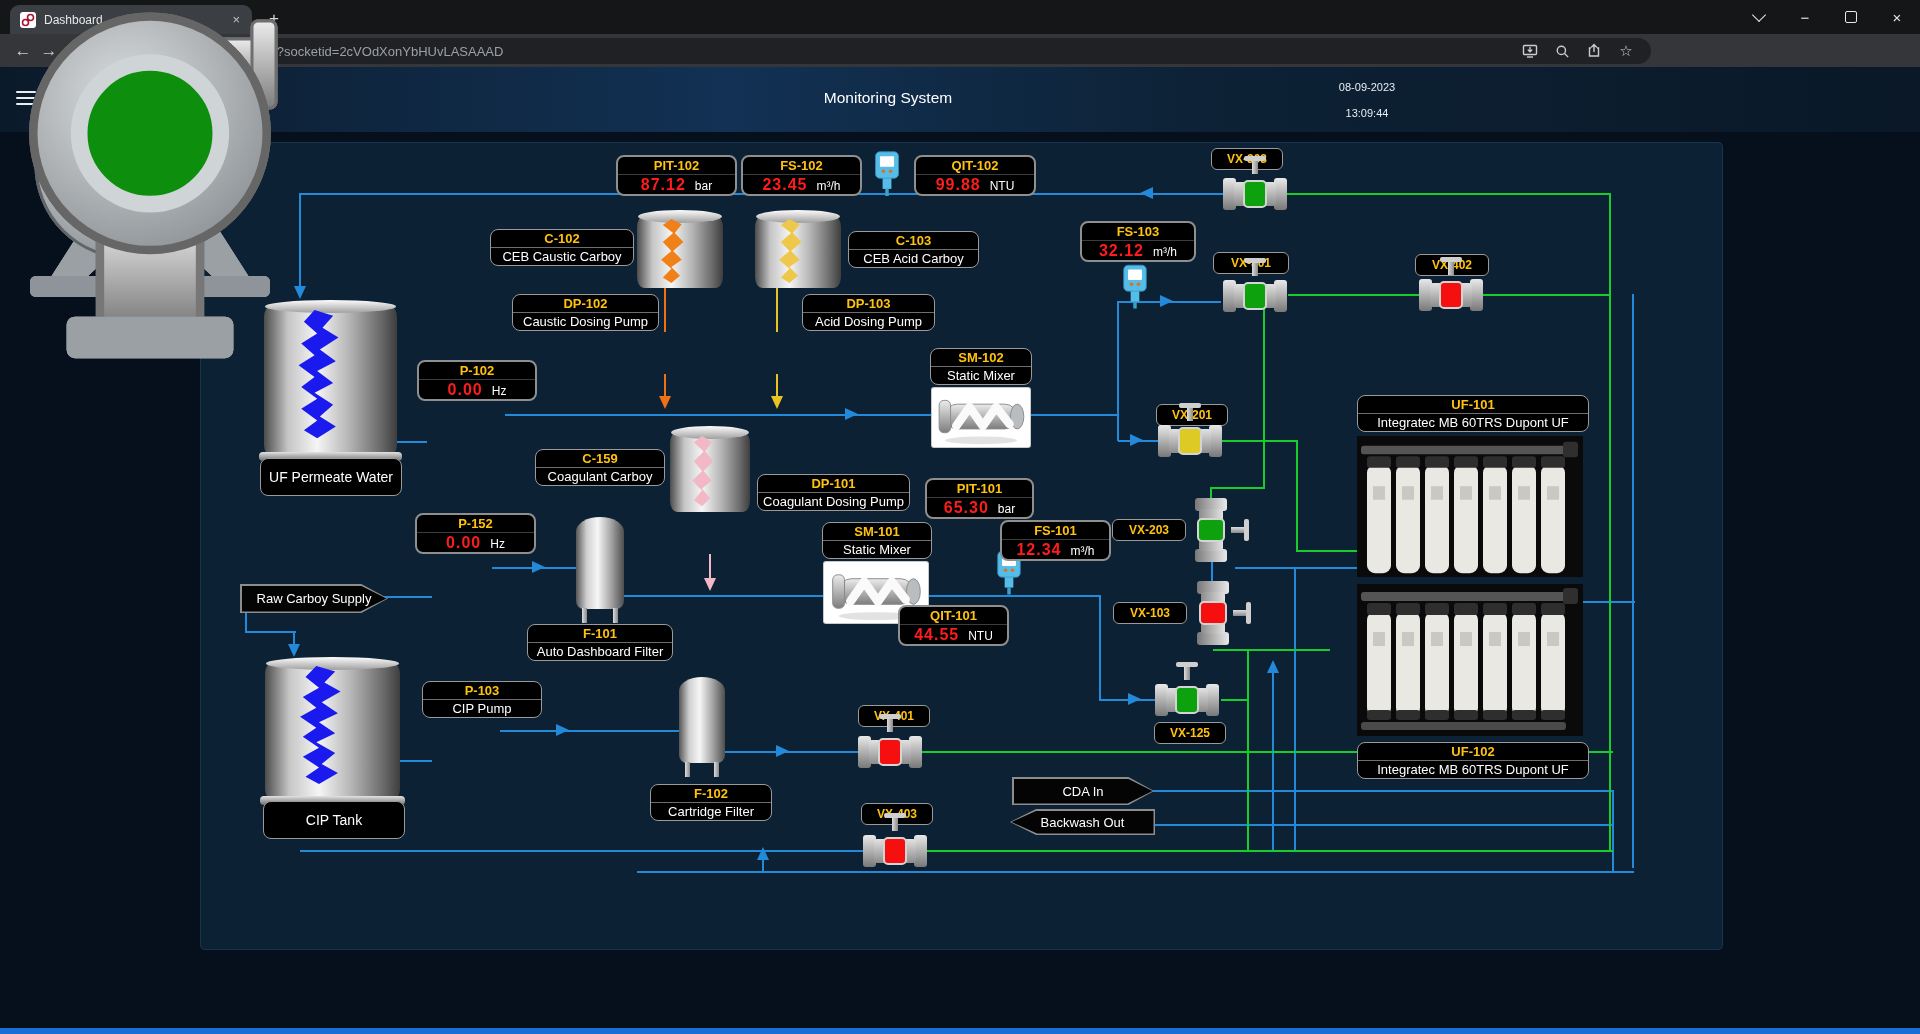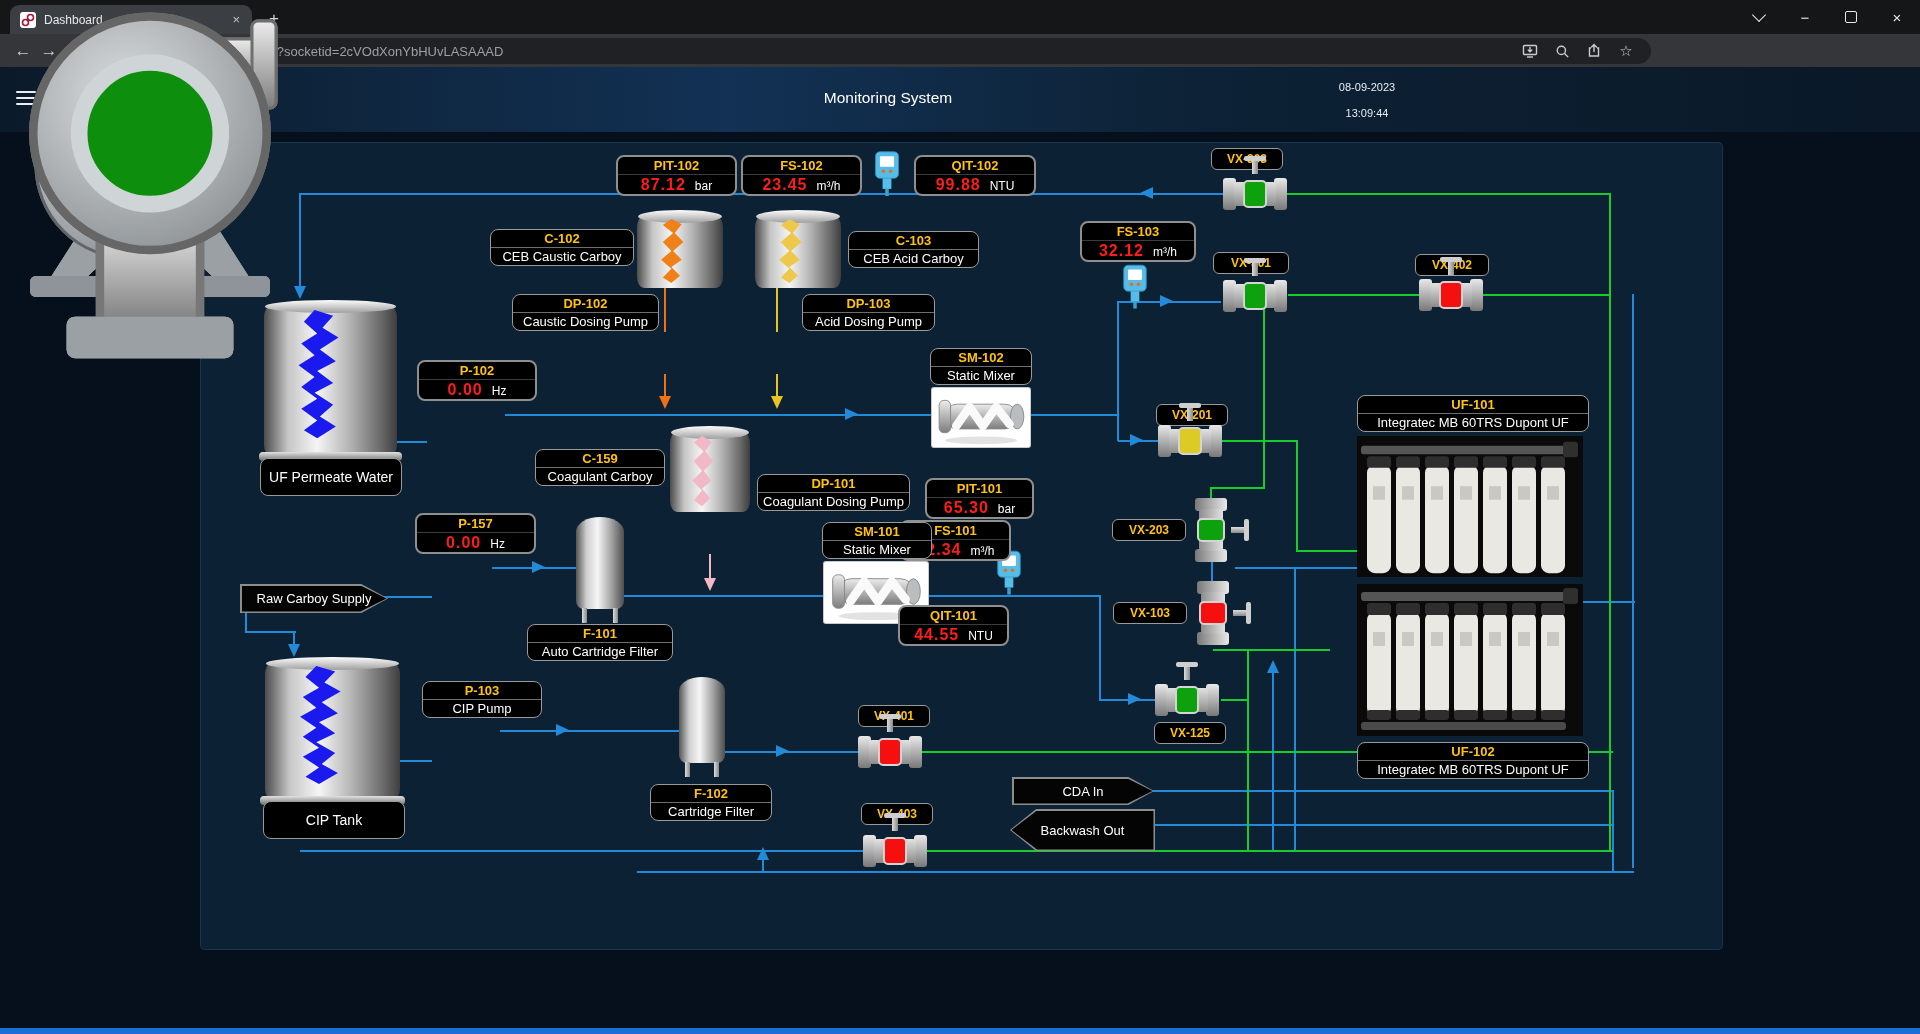--- a/index.html
+++ b/index.html
@@ -673,34 +673,34 @@
     </div>
 </div>
 <div class="disp" style="left:417px;top:360px;width:116px">
   <div class="id">P-102</div>
   <div class="row">
       <span class="val">0.00</span>
       <span class="unit">Hz</span>
     </div>
 </div>
 <div class="disp" style="left:415px;top:513px;width:117px">
-  <div class="id">P-157</div>
+  <div class="id">P-152</div>
   <div class="row">
       <span class="val">0.00</span>
       <span class="unit">Hz</span>
     </div>
 </div>
 <div class="disp" style="left:925px;top:478px;width:105px">
   <div class="id">PIT-101</div>
   <div class="row">
       <span class="val">65.30</span>
       <span class="unit">bar</span>
     </div>
 </div>
-<div class="disp" style="left:900px;top:520px;width:107px">
+<div class="disp" style="left:1000px;top:520px;width:107px">
   <div class="id">FS-101</div>
   <div class="row">
       <span class="val">12.34</span>
       <span class="unit">m³/h</span>
     </div>
 </div>
 <div class="disp" style="left:898px;top:605px;width:107px">
   <div class="id">QIT-101</div>
   <div class="row">
       <span class="val">44.55</span>
@@ -735,21 +735,21 @@
 <div class="eq" style="left:757px;top:474px;width:151px">
   <div class="id">DP-101</div>
   <div class="desc">Coagulant Dosing Pump</div>
 </div>
 <div class="eq" style="left:822px;top:522px;width:108px">
   <div class="id">SM-101</div>
   <div class="desc">Static Mixer</div>
 </div>
 <div class="eq" style="left:527px;top:624px;width:144px">
   <div class="id">F-101</div>
-  <div class="desc">Auto Cartridge Filter</div>
+  <div class="desc">Auto Dashboard Filter</div>
 </div>
 <div class="eq" style="left:422px;top:681px;width:118px">
   <div class="id">P-103</div>
   <div class="desc">CIP Pump</div>
 </div>
 <div class="eq" style="left:650px;top:784px;width:120px">
   <div class="id">F-102</div>
   <div class="desc">Cartridge Filter</div>
 </div>
 <div class="eq" style="left:1357px;top:395px;width:230px">
@@ -765,18 +765,18 @@
 <div class="simple-label" style="left:263px;top:801px;width:140px;height:36px">CIP Tank</div>
 
 <div class="tag right" style="left:240px;top:584px;width:148px;height:29px">
   <div class="outer"></div>
     <div class="inner">Raw Carboy Supply</div>
 </div>
 <div class="tag right" style="left:1012px;top:777px;width:142px;height:28px">
   <div class="outer"></div>
     <div class="inner">CDA In</div>
 </div>
-<div class="tag left" style="left:1010px;top:809px;width:145px;height:42px">
+<div class="tag left" style="left:1010px;top:809px;width:145px;height:26px">
   <div class="outer"></div>
     <div class="inner">Backwash Out</div>
 </div>
 
 <div class="taskbar"></div>
 
 </body></html>

